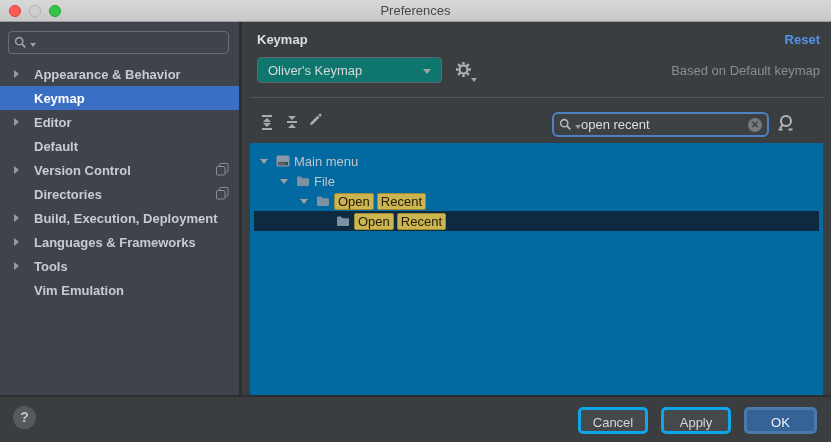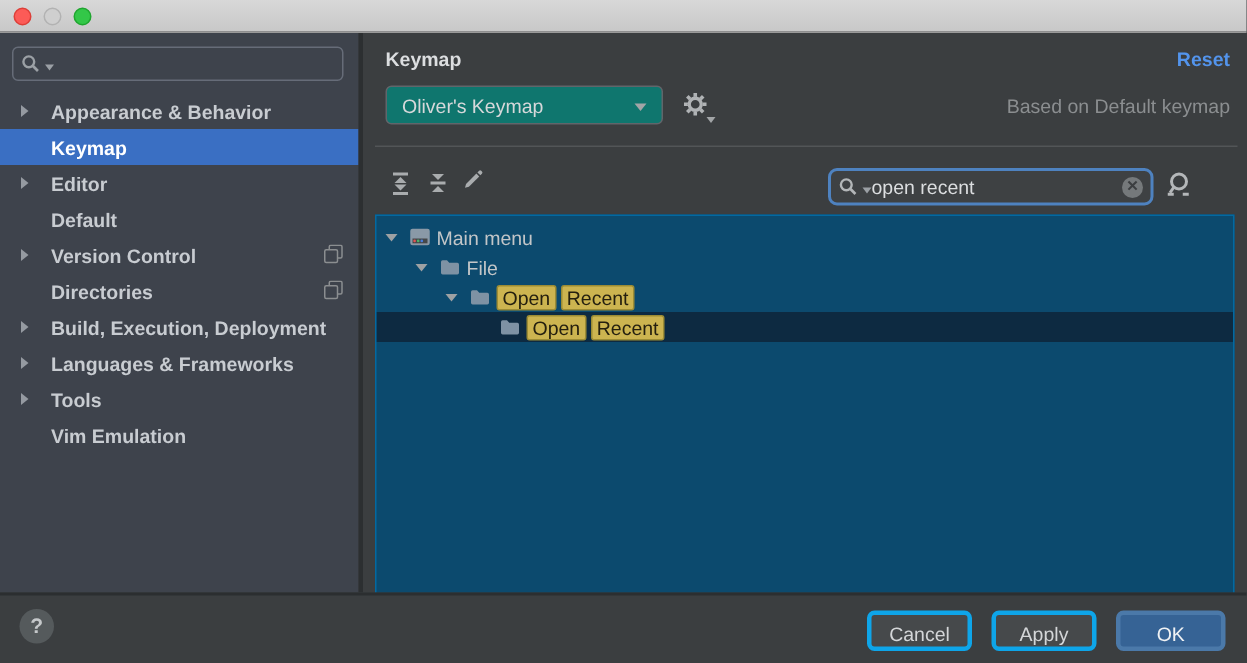--- a/index.html
+++ b/index.html
@@ -86,21 +86,21 @@
   .km-search input { flex:1; min-width:0; background:transparent; border:none;
     outline:none; color:#dcdee0; font-size:13px;
     font-family:"Liberation Sans",sans-serif; }
   .clear-btn { width:14px; height:14px; border-radius:50%; background:#75797b;
     color:#3b3e40; font-size:10px; line-height:14px; text-align:center;
     font-weight:bold; cursor:pointer; flex:none; }
   .find-shortcut { position:absolute; left:534px; top:92px; cursor:pointer; }
 
   
   .tree { position:absolute; left:8px; top:121px; width:573px; height:275px;
-    border:1px solid #0369a1; background:#0c4a6e; overflow:hidden; }
+    border:4px solid #0369a1; background:#0369a1; overflow:hidden; }
   .trow { position:relative; height:20px; display:flex; align-items:center;
     color:#c3c6c8; font-size:13px; cursor:default; }
   .trow:first-child { margin-top:4px; }
   .trow.selected { background:#0d2a41; }
   .texp { position:absolute; width:0; height:0;
     border-left:4px solid transparent; border-right:4px solid transparent;
     border-top:5px solid #9ea1a3; cursor:pointer; }
   .ticon { position:absolute; top:4px; }
   .tlabel { position:absolute; }
   .chip { display:inline-block; background:#ccb450; border:1px solid #9c8c34;
@@ -125,20 +125,21 @@
 <body>
 
 <div class="win">
 
   <div class="titlebar">
     <div class="lights">
       <span class="light red"></span>
       <span class="light gray"></span>
       <span class="light green"></span>
     </div>
+    <div class="title">Preferences</div>
   </div>
 
   <div class="sidebar">
     <div class="side-search">
       <span class="mag">
         <svg width="13" height="13" viewBox="0 0 13 13">
           <circle cx="5.2" cy="5.2" r="3.6" fill="none" stroke="#9ba0a5" stroke-width="1.6"></circle>
           <line x1="8" y1="8" x2="11.3" y2="11.3" stroke="#9ba0a5" stroke-width="1.8"></line>
         </svg>
       </span>

